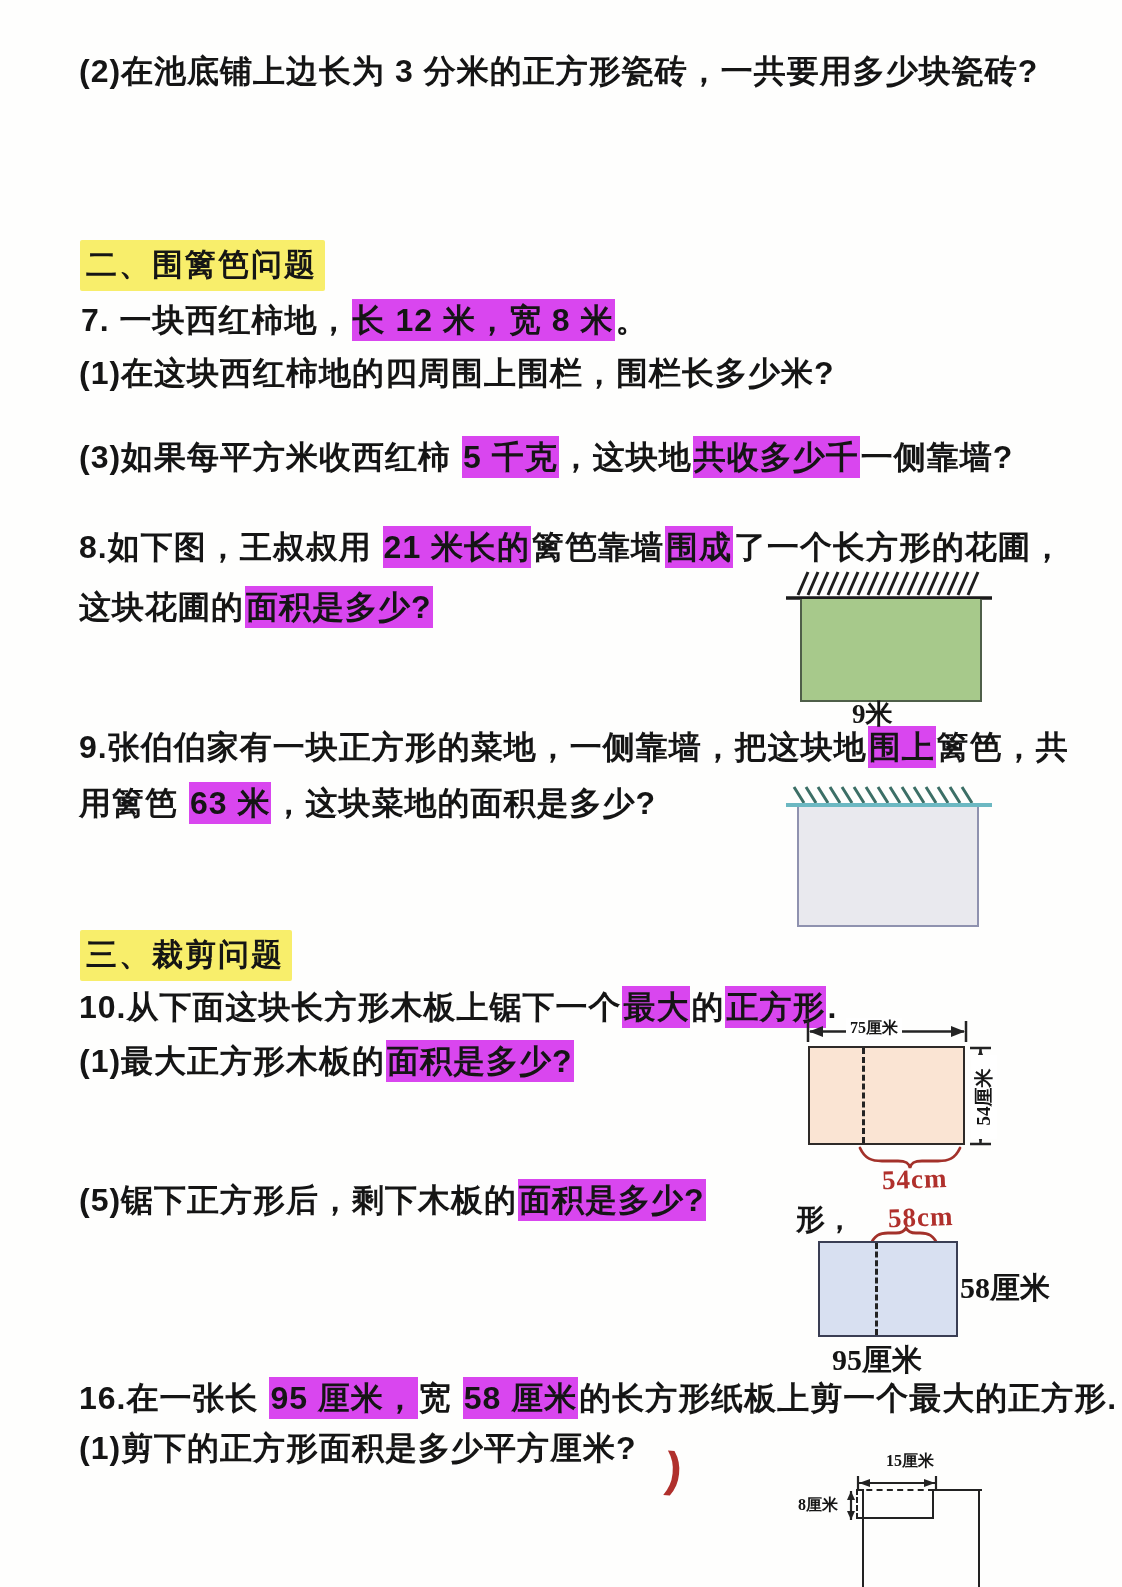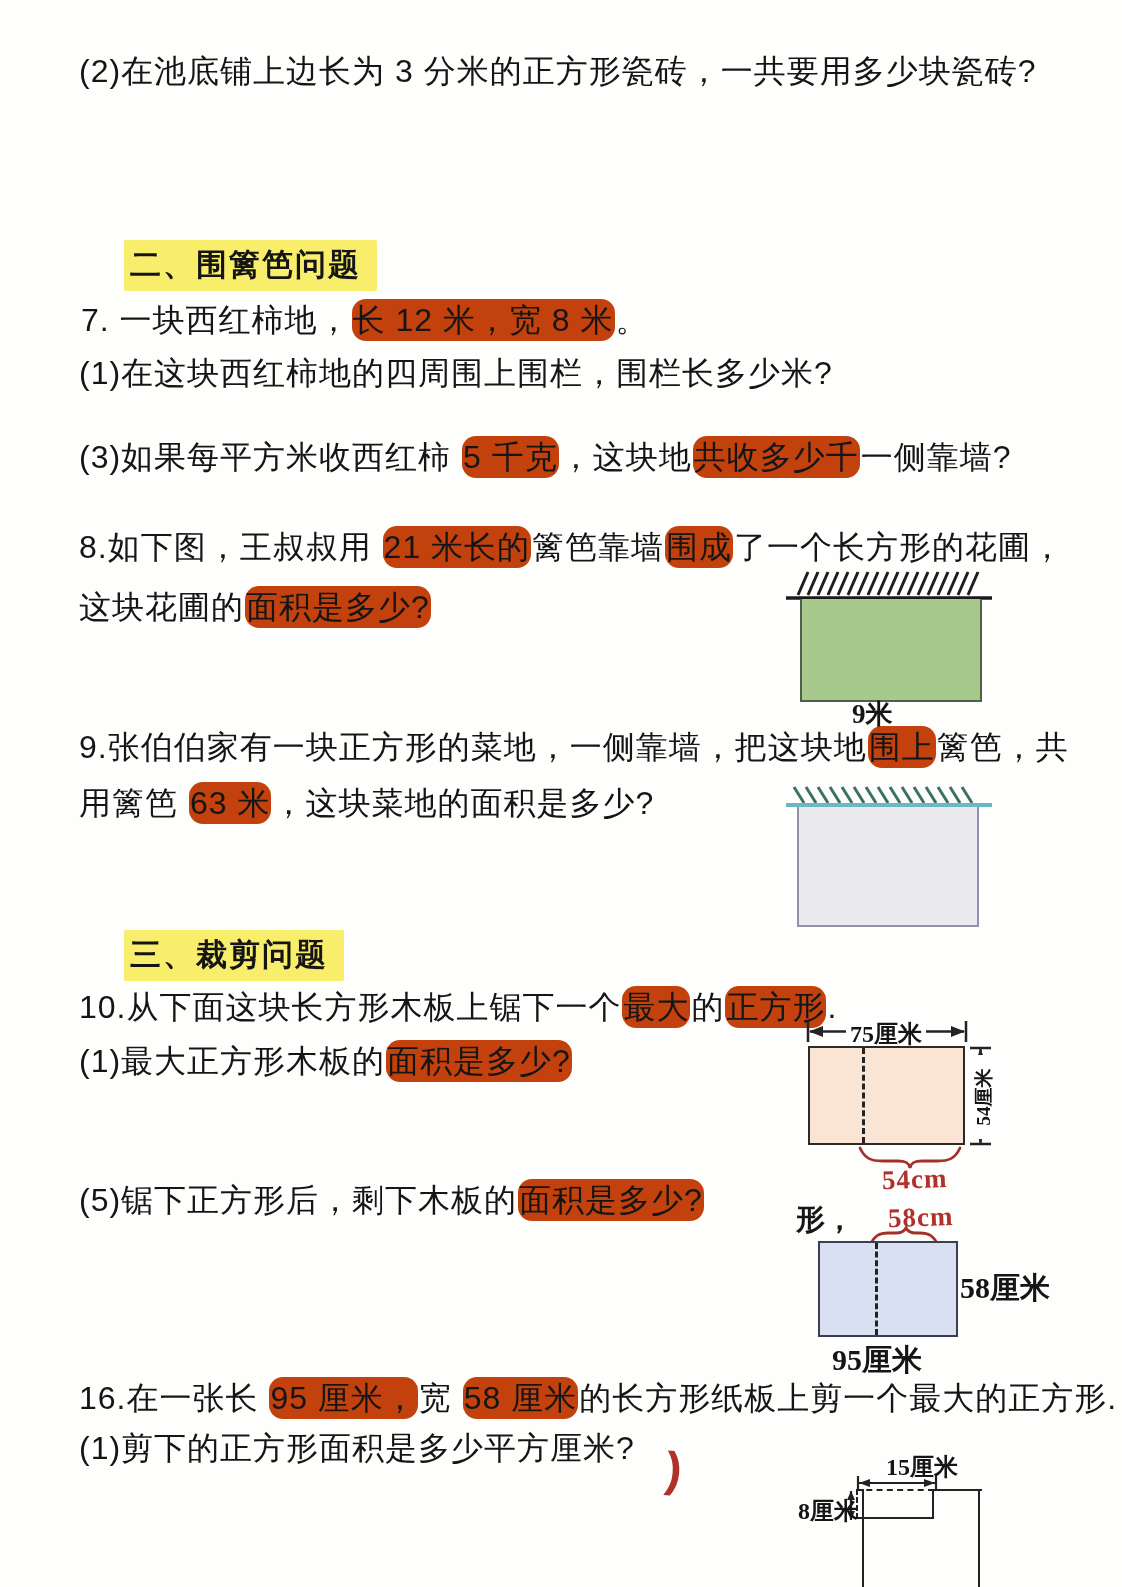--- a/index.html
+++ b/index.html
@@ -1,27 +1,27 @@
 <!DOCTYPE html>
 <html><head>
 <meta charset="utf-8">
 <style>
   html,body{margin:0;padding:0;}
   body{
     width:1122px;height:1587px;position:relative;background:#fefefdff;
     font-family:"Liberation Sans",sans-serif;color:#151515;overflow:hidden;
   }
-  .line{position:absolute;font-size:32px;font-weight:400;letter-spacing:1px;white-space:nowrap;text-align:right;}
+  .line{position:absolute;font-size:32px;font-weight:700;letter-spacing:1px;white-space:nowrap;text-align:right;}
   .line span{padding:3px 1px;}
-  .hl{background:#c2410c;border-radius:14px;}
+  .hl{background:#d946ef;border-radius:0;}
   .sec{position:absolute;font-size:31px;font-weight:700;letter-spacing:2px;
-       background:#f8ee6b;padding:4px 16px 5px 6px;border-radius:2px;white-space:nowrap;margin-left:44px;}
+       background:#f8ee6b;padding:4px 8px 5px 6px;border-radius:2px;white-space:nowrap;}
   .diagram{position:absolute;font-family:Liberation Serif, serif;}
   .rect{position:absolute;box-sizing:border-box;}
-  .dimlabel{position:absolute;font-size:24px;font-weight:700;white-space:nowrap;background:#fff;padding:0 4px;}
+  .dimlabel{position:absolute;font-size:16px;font-weight:700;white-space:nowrap;background:#fff;padding:0 4px;}
   .biglabel{position:absolute;font-size:30px;font-weight:600;white-space:nowrap;}
   .redink{position:absolute;color:#b0302c;font-weight:700;white-space:nowrap;
           font-size:27px;letter-spacing:1px;transform:rotate(-2deg);}
   .rot{transform:rotate(-90deg);transform-origin:center;}
   .dash-v{position:absolute;width:0;border-left:3px dashed #232323;}
   svg{position:absolute;overflow:visible;}
 </style>
 </head>
 <body>
 

